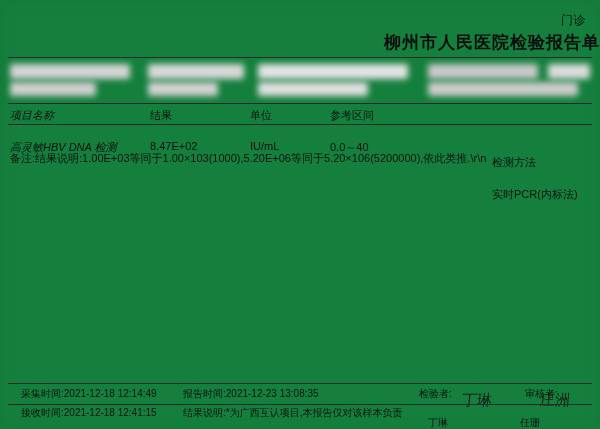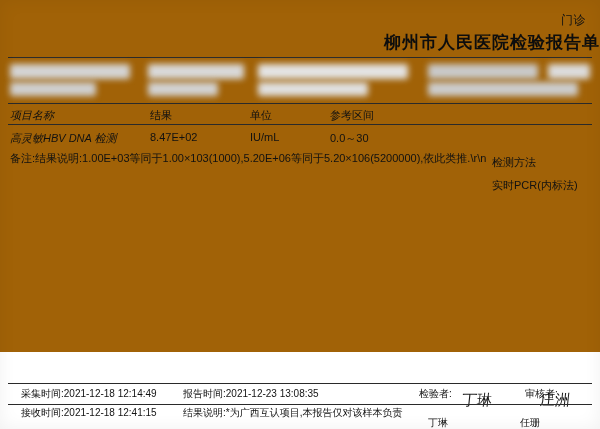--- a/index.html
+++ b/index.html
@@ -10,22 +10,22 @@
     width: 600px;
     height: 429px;
     background: #ffffff;
     font-family: "Liberation Sans", sans-serif;
     color: #111111;
     overflow: hidden;
   }
   .page {
     position: relative;
     width: 600px;
-    height: 352px;
-    background: #a16207;
+    height: 429px;
+    background: #15803d;
     box-sizing: border-box;
   }
   .dept {
     position: absolute;
     top: 12px;
     right: 14px;
     font-size: 12px;
     letter-spacing: 0.5px;
     color: #111;
   }
@@ -82,21 +82,21 @@
   .col-method { left: 492px; margin-top: 47px; }
 
   .hdr-row, .data-row {
     position: absolute;
     left: 0;
     width: 100%;
     height: 16px;
     font-size: 11px;
   }
   .hdr-row { top: 108px; }
-  .data-row { top: 131px; }
+  .data-row { top: 140px; }
   .cell {
     position: absolute;
     white-space: nowrap;
     font-size: 11px;
     color: #111;
   }
   .note {
     position: absolute;
     left: 10px;
     top: 151px;
@@ -184,21 +184,21 @@
     <span class="cell col-ref">参考区间</span>
     <span class="cell col-method">检测方法</span>
   </div>
 
   <div class="rule rule-head"></div>
 
   <div class="data-row">
     <span class="cell col-name">高灵敏HBV DNA 检测</span>
     <span class="cell col-result">8.47E+02</span>
     <span class="cell col-unit">IU/mL</span>
-    <span class="cell col-ref">0.0～30</span>
+    <span class="cell col-ref">0.0～40</span>
     <span class="cell col-method">实时PCR(内标法)</span>
   </div>
 
   <div class="note">备注:结果说明:1.00E+03等同于1.00×103(1000),5.20E+06等同于5.20×106(5200000),依此类推.\r\n</div>
 
   <div class="rule rule-bottom"></div>
 
   <div class="footer">
     <div class="f-line fl-1">
       <span>采集时间:</span><span>2021-12-18 12:14:49</span>

